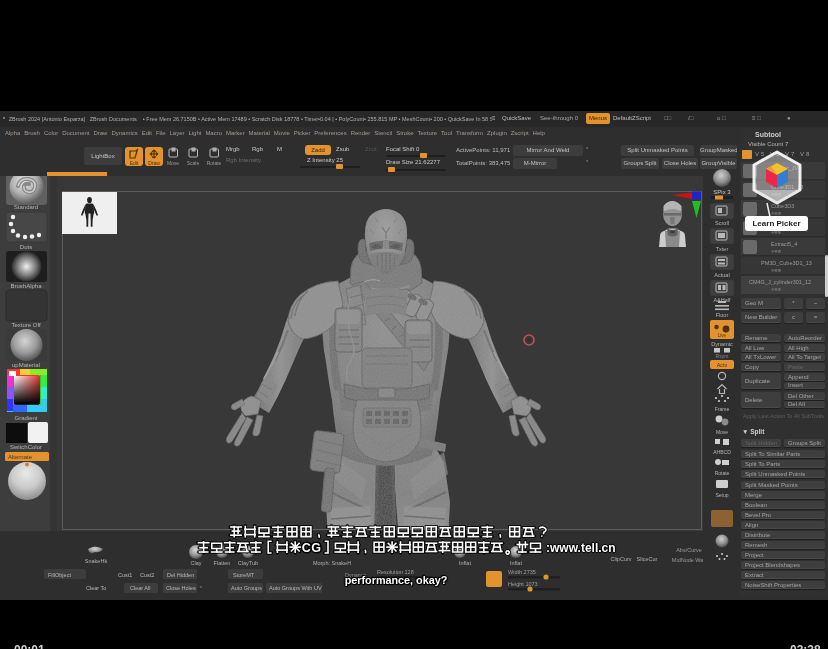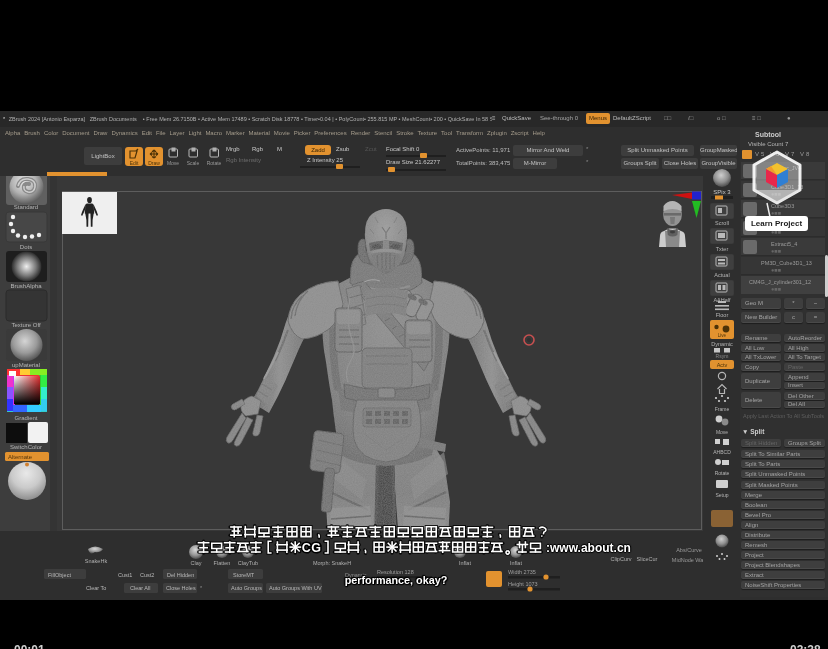--- a/index.html
+++ b/index.html
@@ -1022,29 +1022,29 @@
   <path d="M516.5 544.5 h11.8"></path>
   <path d="M522.4 544.5 v8.5"></path>
   <path d="M518.0 552.0 h8.8"></path>
   <path d="M530.6 543.2 h9.8 v5.3 h-9.8 Z"></path>
   <path d="M535.5 548.5 v4.1"></path>
   <path d="M529.6 552.0 h11.8"></path>
   </g>
   <text x="301.8" y="551.7" font-size="12.5" font-weight="bold" fill="#fff" font-family="Liberation Sans, sans-serif">C</text>
   <text x="311.2" y="551.7" font-size="12.5" font-weight="bold" fill="#fff" font-family="Liberation Sans, sans-serif">G</text>
   </svg>
-  <div class="abs" style="left:546px; top:541px; color:#fff; font-size:12px; font-weight:bold; text-shadow:-1px 0 1px #000, 1px 0 1px #000, 0 -1px 1px #000, 0 1px 1px #000;">:www.about.cn</div>
+  <div class="abs" style="left:546px; top:541px; color:#fff; font-size:12px; font-weight:bold; text-shadow:-1px 0 1px #000, 1px 0 1px #000, 0 -1px 1px #000, 0 1px 1px #000;">:www.tell.cn</div>
   <div class="abs" style="left:0; top:574px; width:792px; text-align:center; color:#fff; font-size:10.8px; font-weight:bold; text-shadow:-1px 0 1px #000, 1px 0 1px #000, 0 -1px 1px #000, 0 1px 1px #000, 1px 1px 1px #000, -1px -1px 1px #000;">performance, okay?</div>
 
   <svg class="abs" style="left:748px; top:146px;" width="60" height="90" viewBox="0 0 60 90">
     <polygon points="29,6 52,19 52,44 29,57 6,44 6,19" fill="rgba(235,235,235,0.42)" stroke="rgba(252,252,252,0.92)" stroke-width="3" stroke-linejoin="round"></polygon>
     <polygon points="29,44 52,44 40,52 29,57 18,52 6,44" fill="rgba(220,220,220,0.55)"></polygon>
     <g>
       <polygon points="29,17 40,23 29,29 18,23" fill="#f2c12e"></polygon>
       <polygon points="18,23 23,20 29,29" fill="#ef9b2d"></polygon>
       <polygon points="18,23 29,29 29,42 18,36" fill="#e8274b"></polygon>
       <polygon points="40,23 29,29 29,42 40,36" fill="#2f7fd4"></polygon>
     </g>
     <path d="M19 57 L22 71" stroke="rgba(255,255,255,0.9)" stroke-width="1.5"></path>
   </svg>
-  <div class="abs" style="left:745px; top:216px; width:63px; height:15px; background:#fff; border-radius:3px; color:#1c1c1c; font-size:8px; font-weight:bold; text-align:center; line-height:15px;">Learn Project</div>
+  <div class="abs" style="left:745px; top:216px; width:63px; height:15px; background:#fff; border-radius:3px; color:#1c1c1c; font-size:8px; font-weight:bold; text-align:center; line-height:15px;">Learn Picker</div>
 
 </div>
 
 </body></html>

